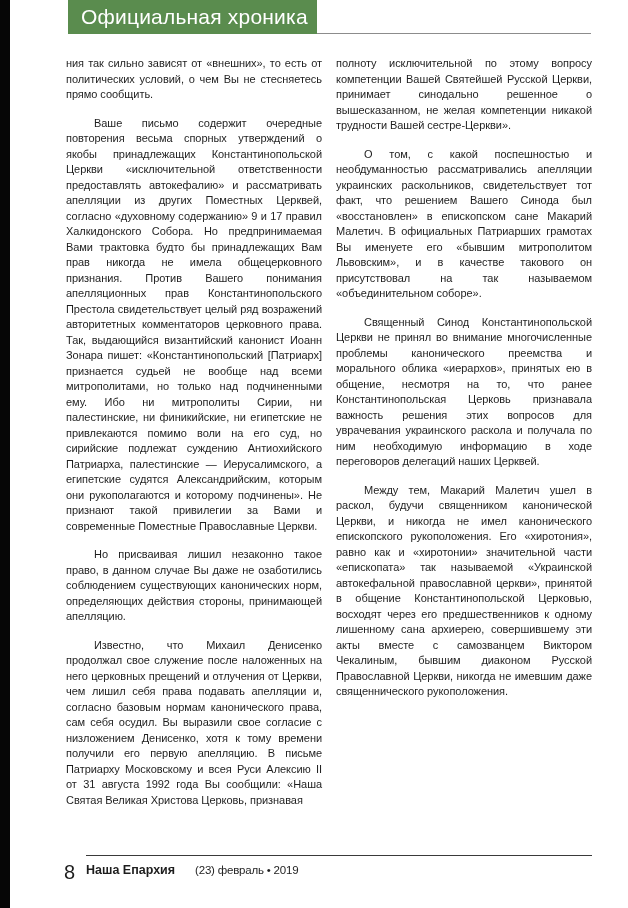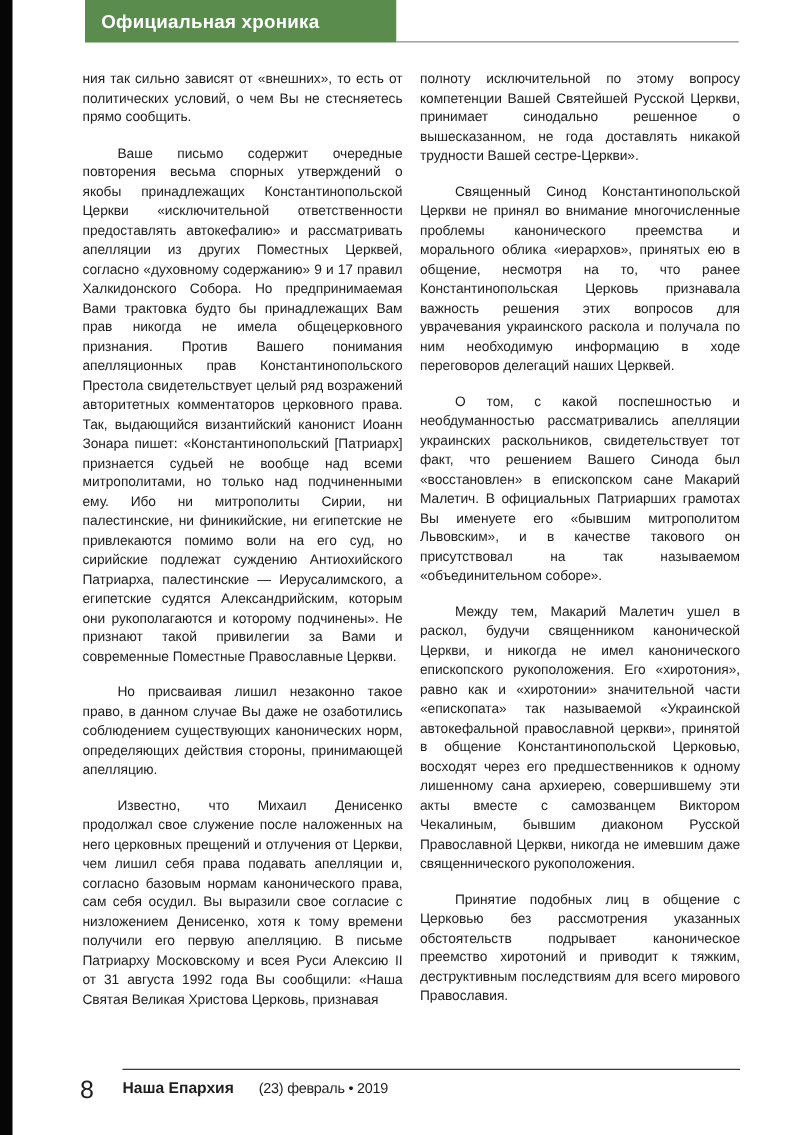--- a/index.html
+++ b/index.html
@@ -11,21 +11,21 @@
   .edge-strip {
     position:absolute; left:0; top:0; width:10px; height:908px;
     background:#060606;
   }
   .banner {
     position:absolute; left:68px; top:0; width:249px; height:34px;
     background:#5a8c4e; display:flex; align-items:center;
     box-sizing:border-box; padding-left:13px;
   }
   .banner span {
-    color:#ffffff; font-size:15px; font-weight:bold; letter-spacing:0.2px;
+    color:#ffffff; font-size:21px; font-weight:normal; letter-spacing:0.2px;
   }
   .header-rule {
     position:absolute; left:317px; top:33px; width:274px; height:1px;
     background:#8c8c8c;
   }
   .content {
     position:absolute; left:66px; top:56px; width:526px; height:790px;
     display:flex; gap:14px; overflow:hidden;
   }
   .col { width:256px; }
@@ -36,21 +36,21 @@
   }
   .col p.no-indent { text-indent:0; }
   .footer {
     position:absolute; top:855px; left:64px; width:528px; display:flex;
   }
   .page-num {
     font-size:20px; line-height:1; padding-top:7px; width:22px;
     color:#1e1e1e;
   }
   .footer-right {
-    flex:1; border-top:1.5px solid #3a3a3a; margin-left:12px;
+    flex:1; border-top:1.5px solid #3a3a3a; 
     padding-top:7px; display:flex; align-items:baseline;
   }
   .journal { font-weight:bold; font-size:12.5px; }
   .issue { font-size:11.5px; margin-left:20px; letter-spacing:-0.2px; }
 </style>
 </head>
 <body>
 
 <div class="page">
 
@@ -62,25 +62,24 @@
   <div class="header-rule"></div>
 
   <div class="content">
     <div class="col">
       <p class="no-indent">ния так сильно зависят от «внешних», то есть от политических условий, о чем Вы не стесняетесь прямо сообщить.</p>
       <p>Ваше письмо содержит очередные повторения весьма спорных утверждений о якобы принадлежащих Константинопольской Церкви «исключительной ответственности предоставлять автокефалию» и рассматривать апелляции из других Поместных Церквей, согласно «духовному содержанию» 9 и 17 правил Халкидонского Собора. Но предпринимаемая Вами трактовка будто бы принадлежащих Вам прав никогда не имела общецерковного признания. Против Вашего понимания апелляционных прав Константинопольского Престола свидетельствует целый ряд возражений авторитетных комментаторов церковного права. Так, выдающийся византийский канонист Иоанн Зонара пишет: «Константинопольский [Патриарх] признается судьей не вообще над всеми митрополитами, но только над подчиненными ему. Ибо ни митрополиты Сирии, ни палестинские, ни финикийские, ни египетские не привлекаются помимо воли на его суд, но сирийские подлежат суждению Антиохийского Патриарха, палестинские — Иерусалимского, а египетские судятся Александрийским, которым они рукополагаются и которому подчинены». Не признают такой привилегии за Вами и современные Поместные Православные Церкви.</p>
       <p>Но присваивая лишил незаконно такое право, в данном случае Вы даже не озаботились соблюдением существующих канонических норм, определяющих действия стороны, принимающей апелляцию.</p>
       <p>Известно, что Михаил Денисенко продолжал свое служение после наложенных на него церковных прещений и отлучения от Церкви, чем лишил себя права подавать апелляции и, согласно базовым нормам канонического права, сам себя осудил. Вы выразили свое согласие с низложением Денисенко, хотя к тому времени получили его первую апелляцию. В письме Патриарху Московскому и всея Руси Алексию II от 31 августа 1992 года Вы сообщили: «Наша Святая Великая Христова Церковь, признавая</p>
     </div>
     <div class="col">
-      <p class="no-indent">полноту исключительной по этому вопросу компетенции Вашей Святейшей Русской Церкви, принимает синодально решенное о вышесказанном, не года доставлять никакой трудности Вашей сестре-Церкви».</p>
+      <p class="no-indent">полноту исключительной по этому вопросу компетенции Вашей Святейшей Русской Церкви, принимает синодально решенное о вышесказанном, не желая компетенции никакой трудности Вашей сестре-Церкви».</p>
+      <p>О том, с какой поспешностью и необдуманностью рассматривались апелляции украинских раскольников, свидетельствует тот факт, что решением Вашего Синода был «восстановлен» в епископском сане Макарий Малетич. В официальных Патриарших грамотах Вы именуете его «бывшим митрополитом Львовским», и в качестве такового он присутствовал на так называемом «объединительном соборе».</p>
       <p>Священный Синод Константинопольской Церкви не принял во внимание многочисленные проблемы канонического преемства и морального облика «иерархов», принятых ею в общение, несмотря на то, что ранее Константинопольская Церковь признавала важность решения этих вопросов для уврачевания украинского раскола и получала по ним необходимую информацию в ходе переговоров делегаций наших Церквей.</p>
-      <p>О том, с какой поспешностью и необдуманностью рассматривались апелляции украинских раскольников, свидетельствует тот факт, что решением Вашего Синода был «восстановлен» в епископском сане Макарий Малетич. В официальных Патриарших грамотах Вы именуете его «бывшим митрополитом Львовским», и в качестве такового он присутствовал на так называемом «объединительном соборе».</p>
       <p>Между тем, Макарий Малетич ушел в раскол, будучи священником канонической Церкви, и никогда не имел канонического епископского рукоположения. Его «хиротония», равно как и «хиротонии» значительной части «епископата» так называемой «Украинской автокефальной православной церкви», принятой в общение Константинопольской Церковью, восходят через его предшественников к одному лишенному сана архиерею, совершившему эти акты вместе с самозванцем Виктором Чекалиным, бывшим диаконом Русской Православной Церкви, никогда не имевшим даже священнического рукоположения.</p>
-      <p>Принятие подобных лиц в общение с Церковью без рассмотрения указанных обстоятельств подрывает каноническое преемство хиротоний и приводит к тяжким, деструктивным последствиям для всего мирового Православия.</p>
     </div>
   </div>
 
   <div class="footer">
     <div class="page-num">8</div>
     <div class="footer-right">
       <span class="journal">Наша Епархия</span>
       <span class="issue">(23) февраль • 2019</span>
     </div>
   </div>

